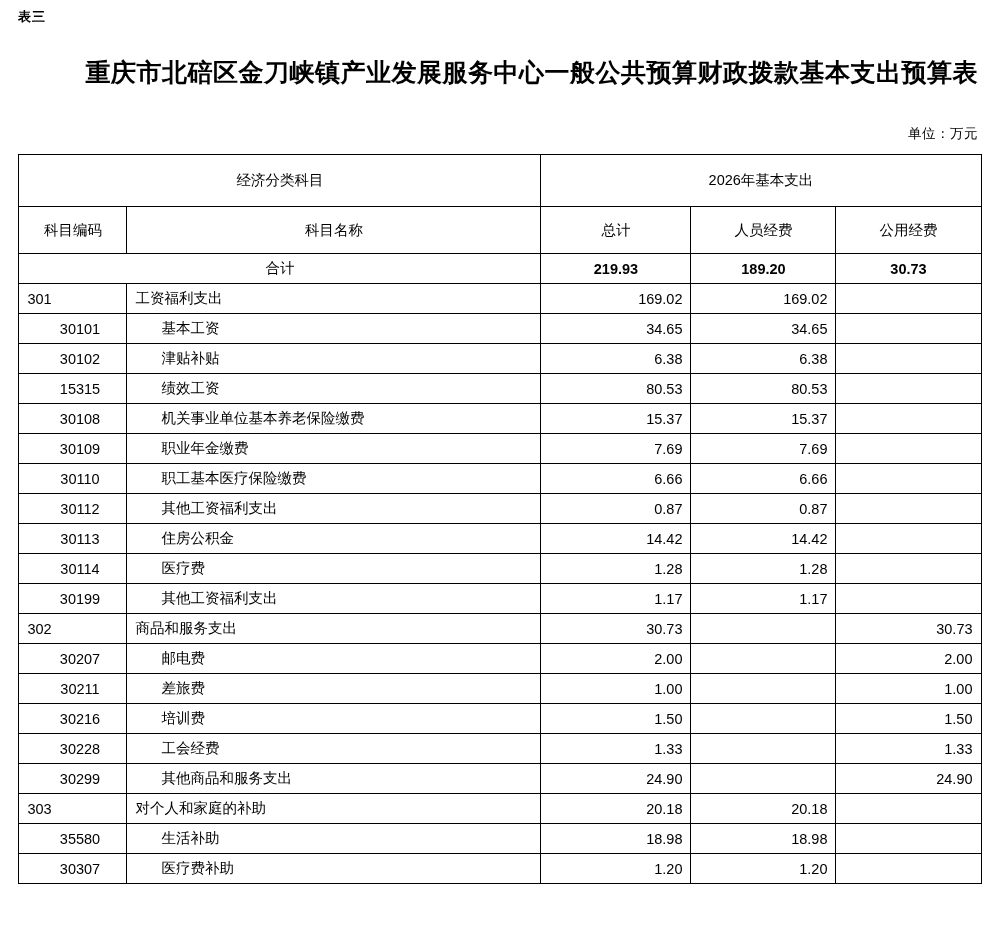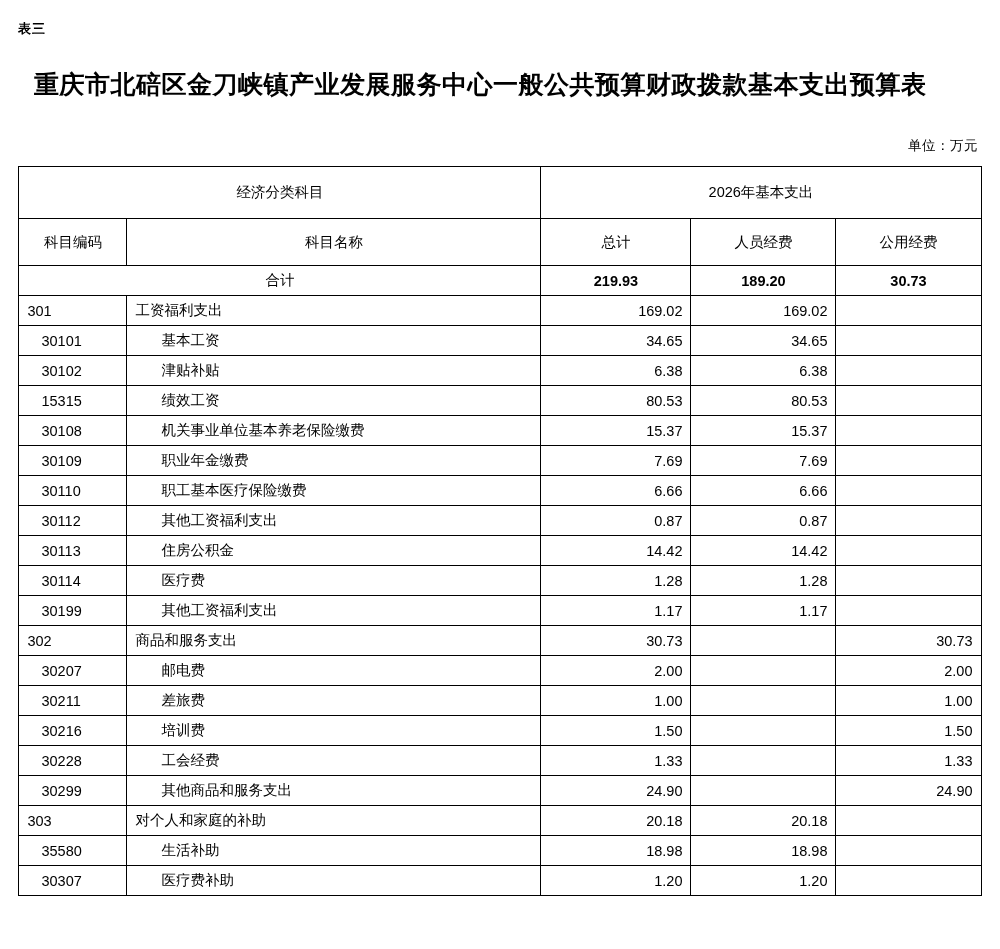--- a/index.html
+++ b/index.html
@@ -23,25 +23,25 @@
   }
   .corner-label {
     position: absolute;
     top: 4px;
     left: 18px;
     font-size: 13px;
     font-weight: bold;
     letter-spacing: 1px;
   }
   .doc-title {
-    text-align: left;
+    text-align: right;
     font-size: 25px;
     font-weight: bold;
     letter-spacing: 0.5px;
-    margin: 16px;
+    margin: 4px;
     padding-top: 52px;
     padding-left: 18px;
     padding-right: 18px;
     white-space: nowrap;
   }
   .unit-line {
     text-align: right;
     font-size: 13.5px;
     padding-right: 22px;
     margin-top: 36px;
@@ -80,20 +80,21 @@
   .row-total td.num {
     text-align: center;
     font-weight: bold;
   }
   td.code {
     text-align: left;
     font-size: 14px;
   }
   td.code.indent {
     padding-left: 22px;
+    text-align: center;
   }
   td.name {
     text-align: left;
     font-size: 14.5px;
     padding-left: 18px;
     margin-top: 23px;
   }
   td.name.indent {
     padding-left: 34px;
   }

